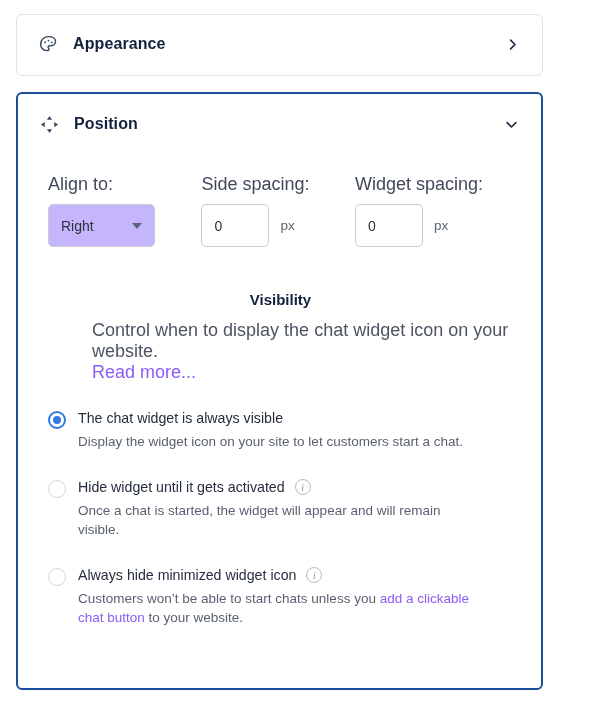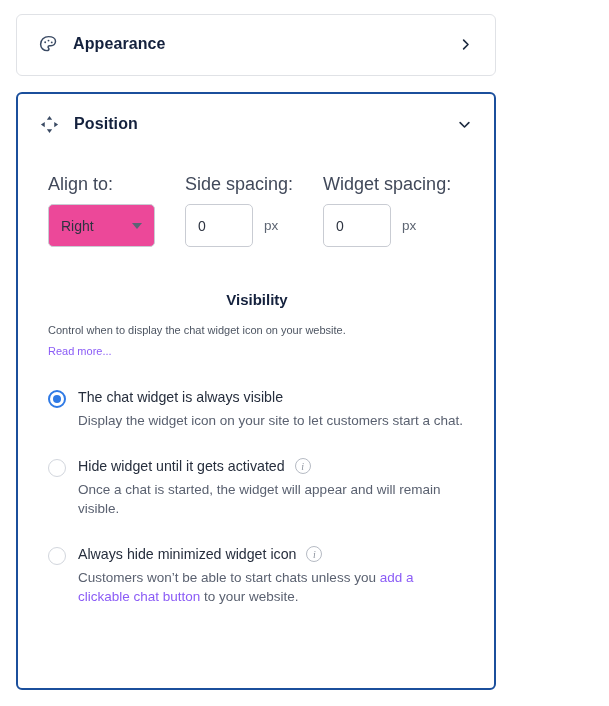--- a/index.html
+++ b/index.html
@@ -17,21 +17,21 @@
     width: 609px;
     height: 706px;
     background: #ffffff;
     padding: 14px 16px 0 16px;
   }
 
   
   .card {
     background: #ffffff;
     border-radius: 6px;
-    width: 480px;
+    width: 527px;
   }
   .card-collapsed {
     border: 1px solid #e0e2e6;
     height: 62px;
     margin-bottom: 16px;
   }
   .card-expanded {
     border: 2px solid #1b4f9c;
     min-height: 598px;
     padding-bottom: 22px;
@@ -99,21 +99,21 @@
     margin-bottom: 9px;
     white-space: nowrap;
   }
 
   .select-box {
     position: relative;
     width: 107px;
     height: 43px;
     border: 1px solid #c9ccd3;
     border-radius: 5px;
-    background: #ec4899;
+    background: #c4b5fd;
     display: flex;
     align-items: center;
     padding: 0 12px;
     cursor: pointer;
   }
   .select-value {
     font-size: 14px;
     color: #2d3340;
     flex: 1 1 auto;
   }
@@ -138,24 +138,25 @@
     background: #fff;
     outline: none;
   }
   .unit {
     font-size: 13.5px;
     color: #5d6572;
     margin-left: 11px;
   }
 
   .desc {
-    font-size: 11px;
+    font-size: 18px;
     color: #4d5562;
     line-height: 21px;
     margin-top: 12px;
+    margin-left: 44px;
   }
   a.link, .link {
     color: #8b5cf6;
     text-decoration: none;
     cursor: pointer;
   }
 
   
   .radio-list { margin-top: 26px; }
   .radio-item {

